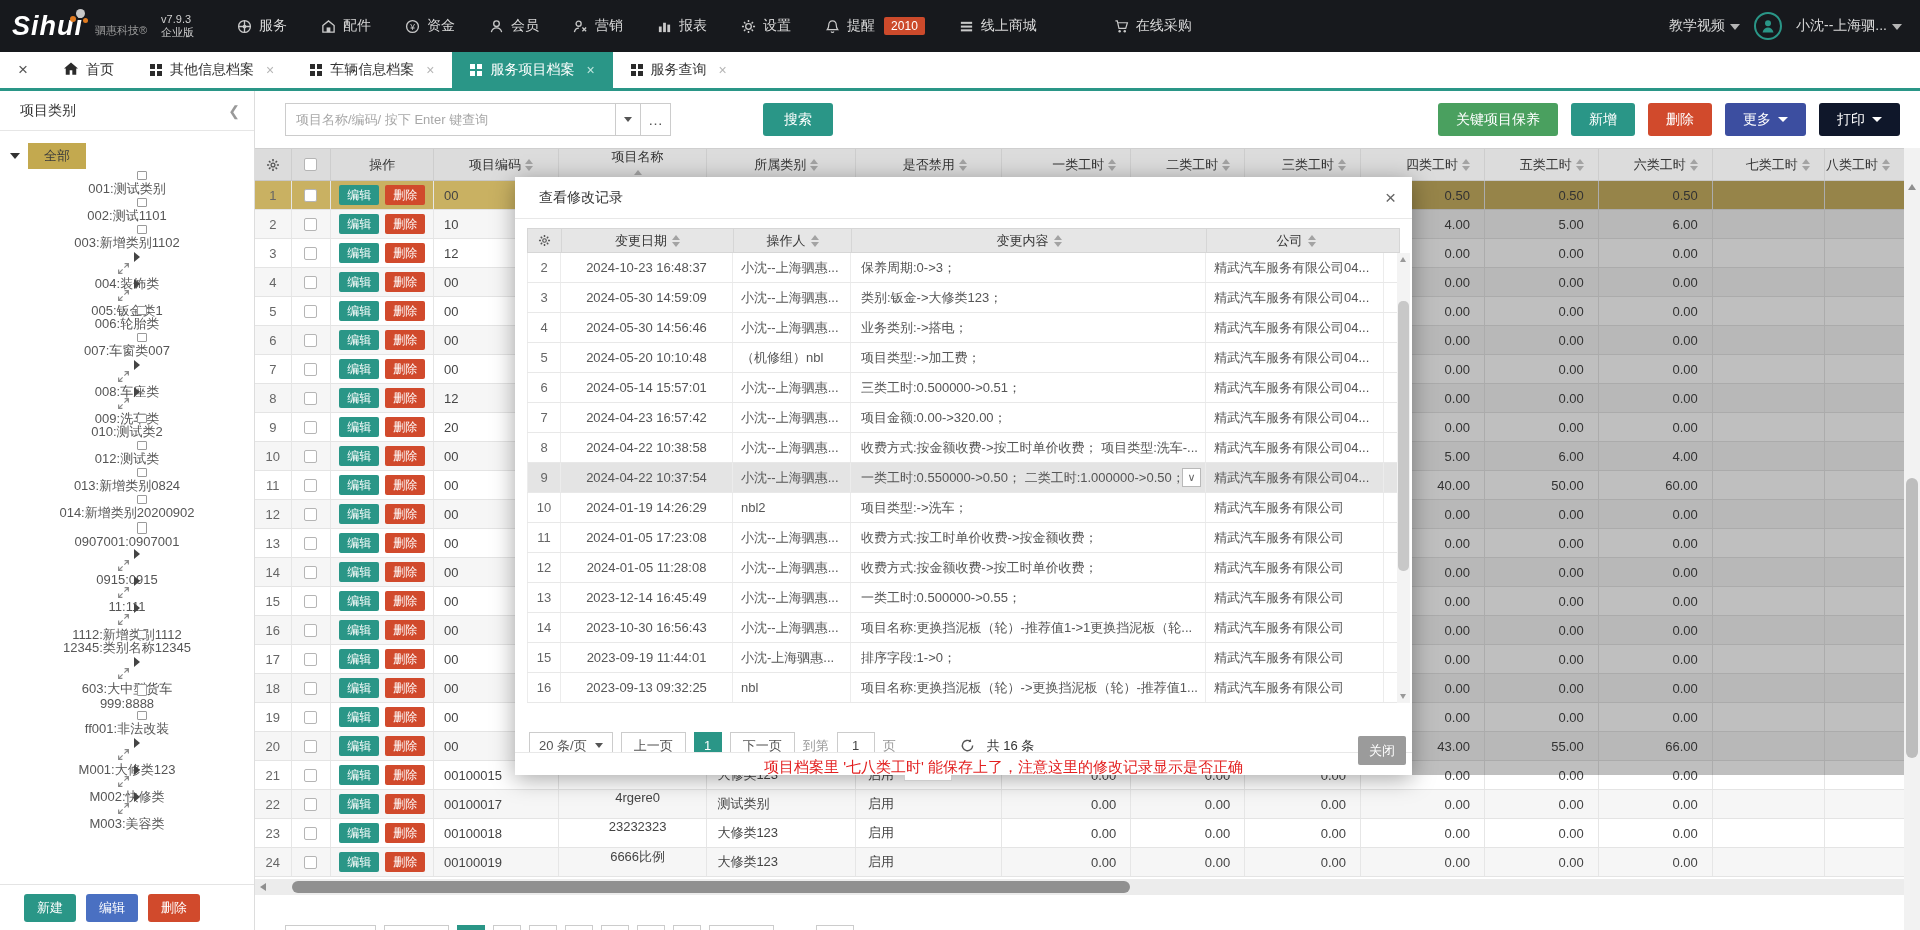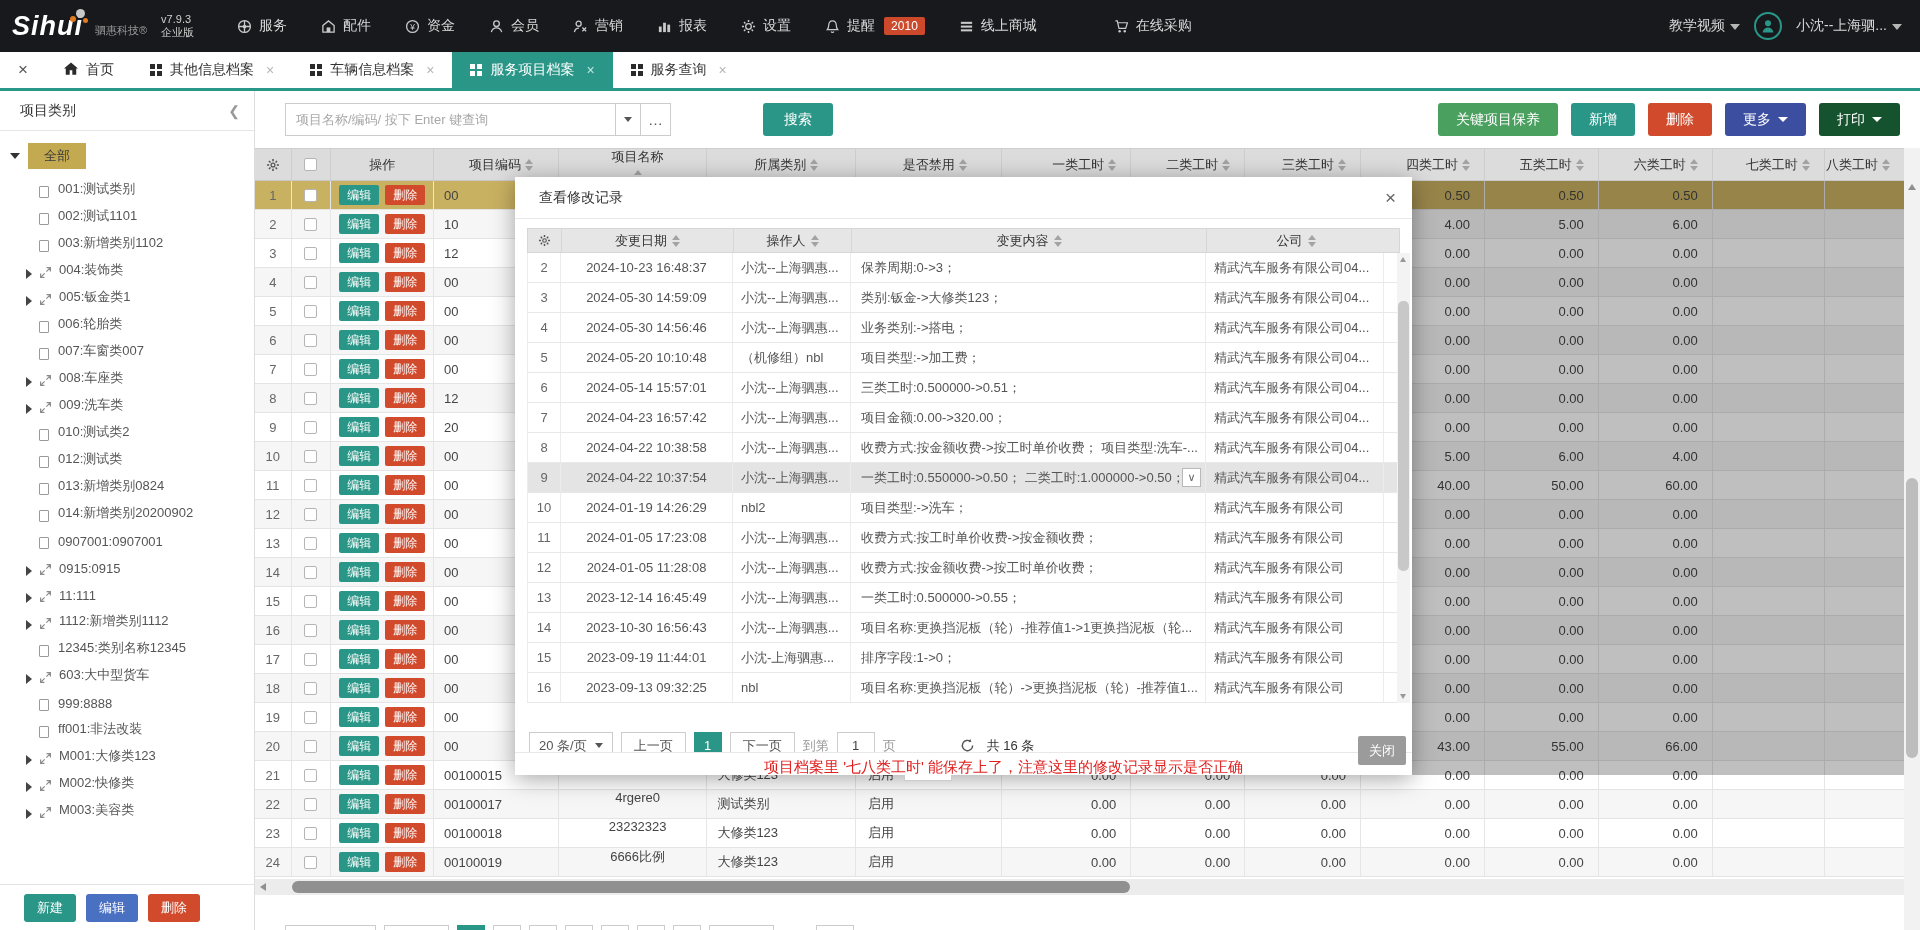--- a/index.html
+++ b/index.html
@@ -39,28 +39,28 @@
   .gridic i:nth-child(3){left:0;bottom:0}.gridic i:nth-child(4){right:0;bottom:0}
 
   
   .sidebar { position:absolute; left:0; top:91px; width:255px; height:839px; background:#fff; border-right:1px solid #ddd; z-index:10; }
   .sb-head { height:40px; border-bottom:1px solid #e6e6e6; display:flex; align-items:center; padding:0 14px 0 20px; font-size:14px; color:#333; }
   .sb-head .coll { margin-left:auto; color:#999; font-size:14px; cursor:pointer; }
   .tree { padding-top:10px; height:740px; overflow:hidden; }
   .tree-root { display:flex; align-items:center; height:30px; padding-left:10px; cursor:pointer; }
   .tree-root .rcaret { width:0;height:0;border-left:5px solid transparent;border-right:5px solid transparent;border-top:6px solid #333; margin-right:8px; }
   .tree-root .rlabel { background:#c3a94f; color:#3c3c3c; font-size:13px; padding:4px 16px; }
-  .tree-item { display:flex; align-items:flex-end; height:27px; font-size:13px; color:#555; cursor:pointer; }
+  .tree-item { display:flex; align-items:center; height:27px; font-size:13px; color:#555; cursor:pointer;flex-direction:column; }
   .tree-item .bcaret { width:0;height:0;border-top:5px solid transparent;border-bottom:5px solid transparent;border-left:6px solid #444; margin-left:26px; margin-right:7px; }
   .tree-item .exp { margin-right:7px; display:flex; }
   .tree-item .doc { width:10px; height:12px; border:1px solid #9a9a9a; border-radius:1px; margin-left:39px; margin-right:9px; background:#fff; }
   .sb-foot { position:absolute; left:0; bottom:0; width:100%; height:46px; border-top:1px solid #e4e4e4; display:flex; align-items:center; gap:10px; padding-left:24px; background:#fff; }
   .btn { border:none; border-radius:3px; color:#fff; font-size:13px; height:28px; padding:0 13px; cursor:pointer; white-space:nowrap; }
   .btn.teal { background:#2a9687; } .btn.blue { background:#4a70c2; } .btn.orange { background:#d14a2c; }
-  .btn.green { background:#4aa05f; } .btn.indigo { background:#3c4ea0; } .btn.cyan { background:#14532d; }
+  .btn.green { background:#4aa05f; } .btn.indigo { background:#3c4ea0; } .btn.cyan { background:#0f172a; }
 
   
   .main { position:absolute; left:255px; top:91px; width:1665px; height:839px; background:#fff; }
   .toolbar { position:absolute; left:0; top:0; width:100%; height:57px; background:#fff; }
   .searchgrp { position:absolute; left:30px; top:12px; height:33px; display:flex; }
   .searchbox { width:330px; height:33px; border:1px solid #ccc; border-right:none; font-size:13px; color:#444; padding:0 10px; outline:none; }
   .searchbox::placeholder { color:#a8a8a8; }
   .combo-caret { width:26px; height:33px; border:1px solid #ccc; display:flex; align-items:center; justify-content:center; background:#fff; cursor:pointer; }
   .dots-btn { width:30px; height:33px; border:1px solid #ccc; border-left:none; background:#fff; font-size:15px; color:#555; cursor:pointer; }
   .search-btn { position:absolute; left:508px; top:12px; width:70px; height:33px; font-size:14px; }

